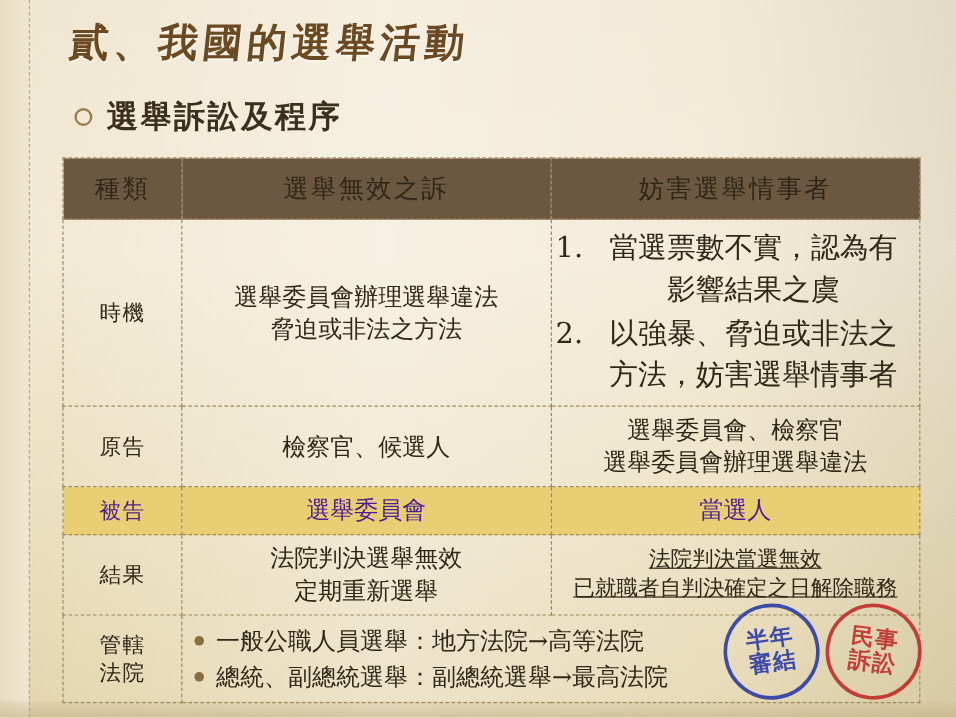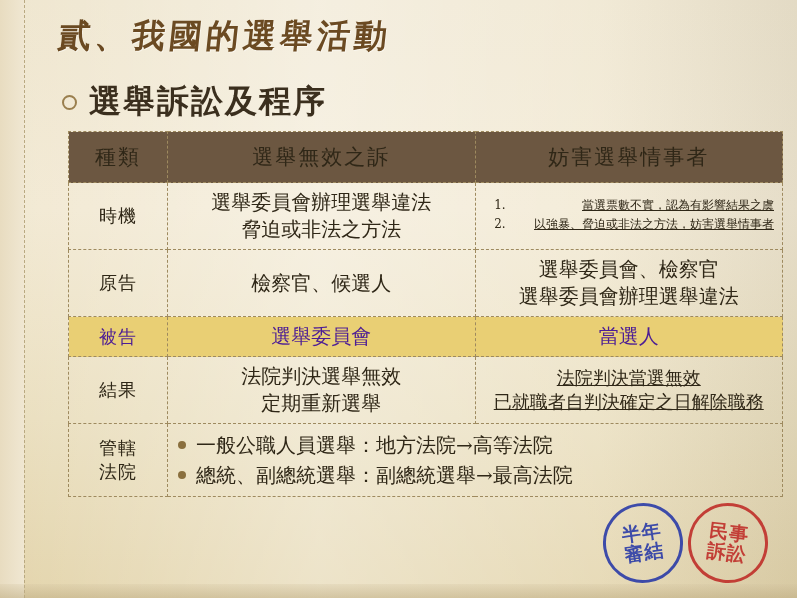--- a/index.html
+++ b/index.html
@@ -71,29 +71,29 @@
   .bullet-dot {
     width: 11px;
     height: 11px;
     border-radius: 50%;
     border: 2px solid #9a7f4e;
     background: transparent;
     margin-right: 12px;
   }
   .subtitle {
     font-family: Liberation Serif, serif;
-    font-size: 32px;
+    font-size: 26px;
     color: #3b2f1e;
     letter-spacing: 2px;
     font-weight: bold;
   }
 
   table.main {
     position: absolute;
-    left: 68px;
+    left: 52px;
     top: 131px;
     width: 715px;
     border-collapse: collapse;
     table-layout: fixed;
   }
   table.main td, table.main th {
     border: 1px dashed #9e8a5f;
     padding: 6px 8px;
     vertical-align: middle;
     font-family: "DejaVu Serif", serif;
@@ -127,24 +127,23 @@
   .r-highlight td {
     background: #e9cf74;
   }
   .r-highlight .rowlabel, .r-highlight .cell {
     color: #4c1d95;
   }
 
   ol.numlist {
     margin: 0;
     padding-left: 26px;
-    text-align: right;
-    font-size: 12px;
+    text-align: center;
+    font-size: 24px;
     line-height: 1.45;
-    text-decoration: underline;
   }
   ol.numlist li {
     margin: 0 0 2px 0;
     padding-left: 4px;
   }
 
   ul.dotlist {
     margin: 0;
     padding: 0;
     list-style: none;

